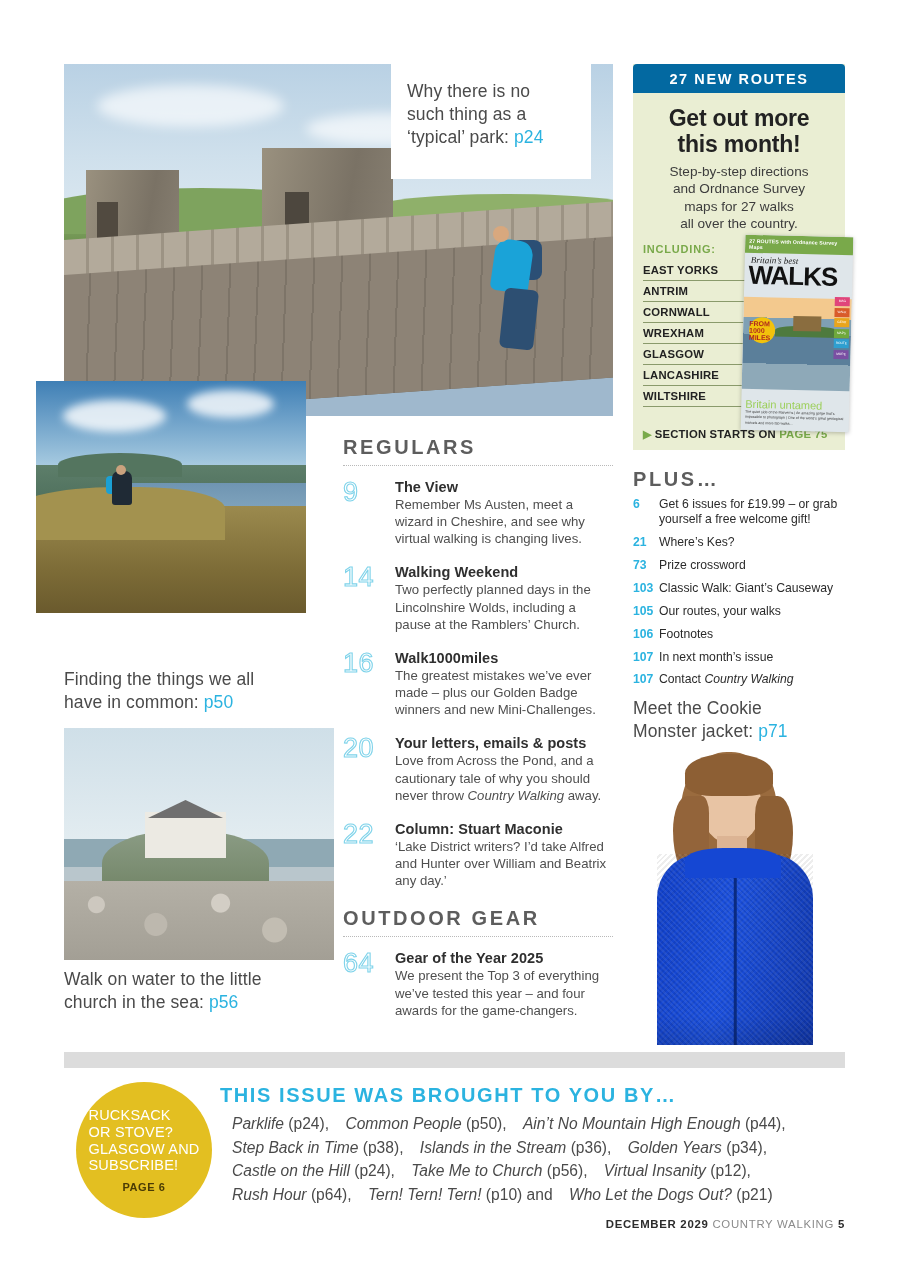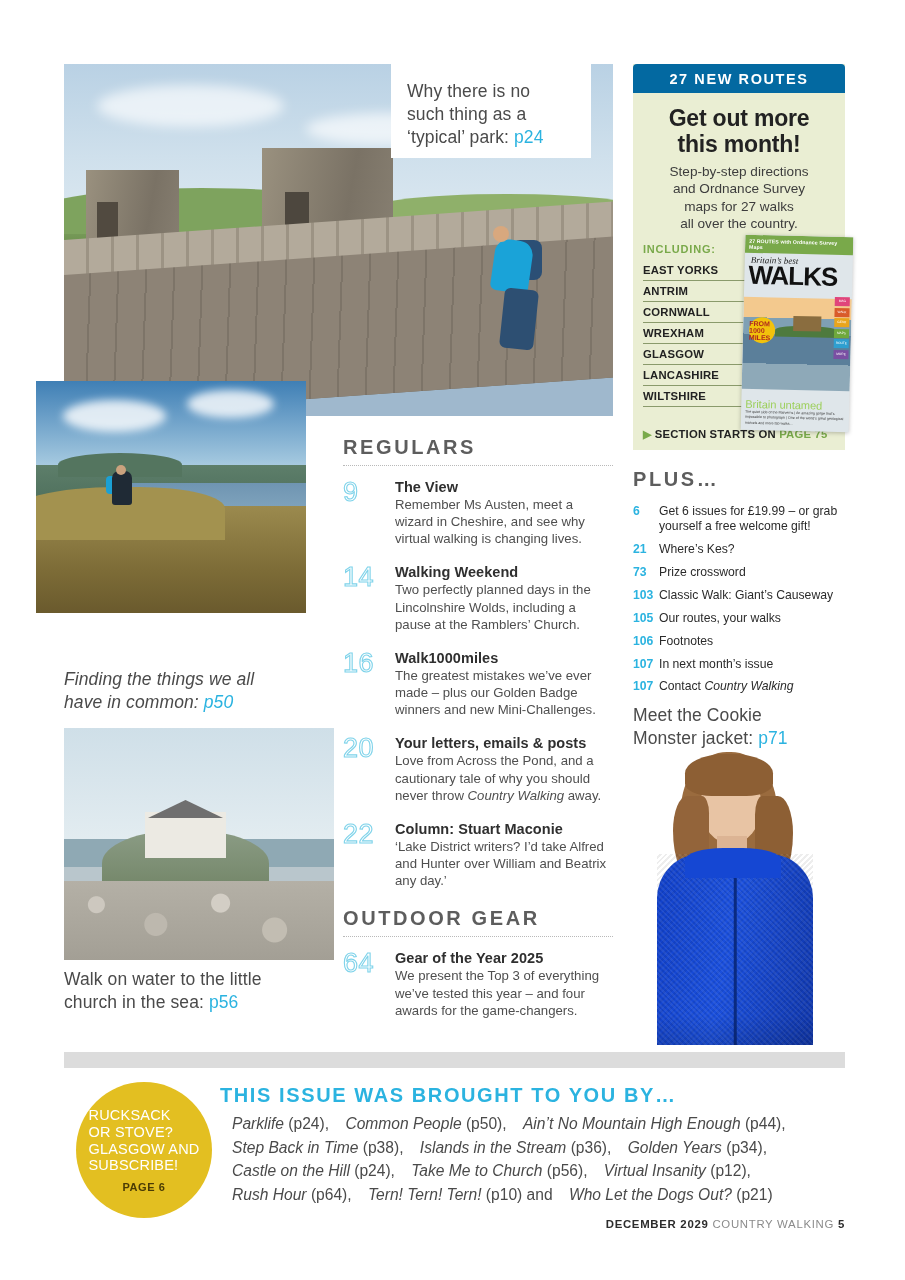--- a/index.html
+++ b/index.html
@@ -68,21 +68,21 @@
     position:absolute; left:9%; top:62%; width:30%; height:22%;
     background:#5f9437; border-radius:6px; transform: skewY(-3deg);
   }
   .hero-walker-body{position:absolute;right:15%;top:50%;width:38px;height:52px;background:#1aa3d8;border-radius:14px 14px 6px 6px;transform:rotate(8deg);}
   .hero-walker-legs{position:absolute;right:14%;top:64%;width:34px;height:60px;background:#2d4f72;border-radius:6px;transform:rotate(6deg);}
   .hero-walker-pack{position:absolute;right:13%;top:50%;width:30px;height:40px;background:#2b4f75;border-radius:8px;}
   .hero-walker-head{position:absolute;right:19%;top:46%;width:16px;height:16px;background:#d8a87e;border-radius:50%;}
 
   .hero-callout {
     position: absolute; right: 22px; top: 0px; width: 200px;
-    background: #ffffff; padding: 16px 16px 10px 16px;
+    background: #ffffff; padding: 16px 16px 31px 16px;
   }
   .hero-callout .txt {
     font-size: 17.5px; line-height: 1.30; color: #4a4a4a; font-weight: 400;
     letter-spacing: .1px;
   }
   .pg { color: #2bb3e0; text-align: center; }
 
   
   .photo2 { position:absolute; left:36px; top:381px; width:270px; height:232px; overflow:hidden; background:#6f86a0;}
   .p2-sky{position:absolute;inset:0 0 52% 0;background:linear-gradient(#3f7fb5,#9ec4dd 70%,#cfe1ec);}
@@ -106,21 +106,21 @@
     background:
       radial-gradient(circle at 12% 30%, #cdc8bf 0 8px, transparent 9px),
       radial-gradient(circle at 34% 55%, #bdb8ae 0 11px, transparent 12px),
       radial-gradient(circle at 58% 28%, #d3cec5 0 9px, transparent 10px),
       radial-gradient(circle at 78% 62%, #c2bdb2 0 12px, transparent 13px),
       linear-gradient(#b4b0a6,#a39f95);}
 
   .caption {
     font-size: 17.5px; line-height: 1.30; color:#4a4a4a; letter-spacing:.1px;
   }
-  .cap2 { position:absolute; left:64px; top:668px; width:280px;font-style:italic; }
+  .cap2 { position:absolute; left:64px; top:668px; width:280px; }
   .cap3 { position:absolute; left:64px; top:968px; width:280px; }
 
   
   .sect-head {
     font-size: 20px; font-weight: 700; letter-spacing: 2.6px;
     color: #5d5d5d; margin-bottom: 6px;
   }
   .dotline { border-top: 1.5px dotted #b9b9b9; margin-bottom: 13px; }
 
   
@@ -188,21 +188,21 @@
   .cover-isle{position:absolute;left:30%;top:30%;width:58%;height:12%;background:#4e7a3e;border-radius:40% 40% 0 0;}
   .cover-untamed{position:absolute;left:4px;bottom:20px;font-size:11px;color:#9ccf5a;font-weight:400;}
   .cover-blurb{position:absolute;left:4px;bottom:4px;right:4px;font-size:3.6px;line-height:1.5;color:#3a3a3a;}
   .cover-badge{position:absolute;left:6px;top:82px;width:26px;height:26px;border-radius:50%;background:#f2c20c;color:#b02a1e;font-size:7px;font-weight:700;display:flex;align-items:center;justify-content:center;}
   .cover-tabs{position:absolute;right:2px;top:60px;width:15px;}
   .cover-tab{height:9px;margin-bottom:1.5px;font-size:3.2px;color:#fff;text-align:center;line-height:9px;}
 
   
   .plus-head {
     font-size:20px; font-weight:700; letter-spacing:2.6px; color:#5d5d5d;
-    margin: 18px 0 13px;
+    margin: 18px 0 6px;
   }
   .plus-row { display:flex; font-size:12.2px; line-height:1.30; margin-bottom:7px; }
   .plus-num { color:#2bb3e0; font-weight:700; width:26px; flex:0 0 26px; }
   .plus-txt { color:#2b2b2b; flex:1; }
   .plus-txt i { font-style: italic; }
 
   
   .jacket-cap { margin-top: 9px; }
   .jacket {
     position:absolute; left:633px; top:740px; width:212px; height:305px;

